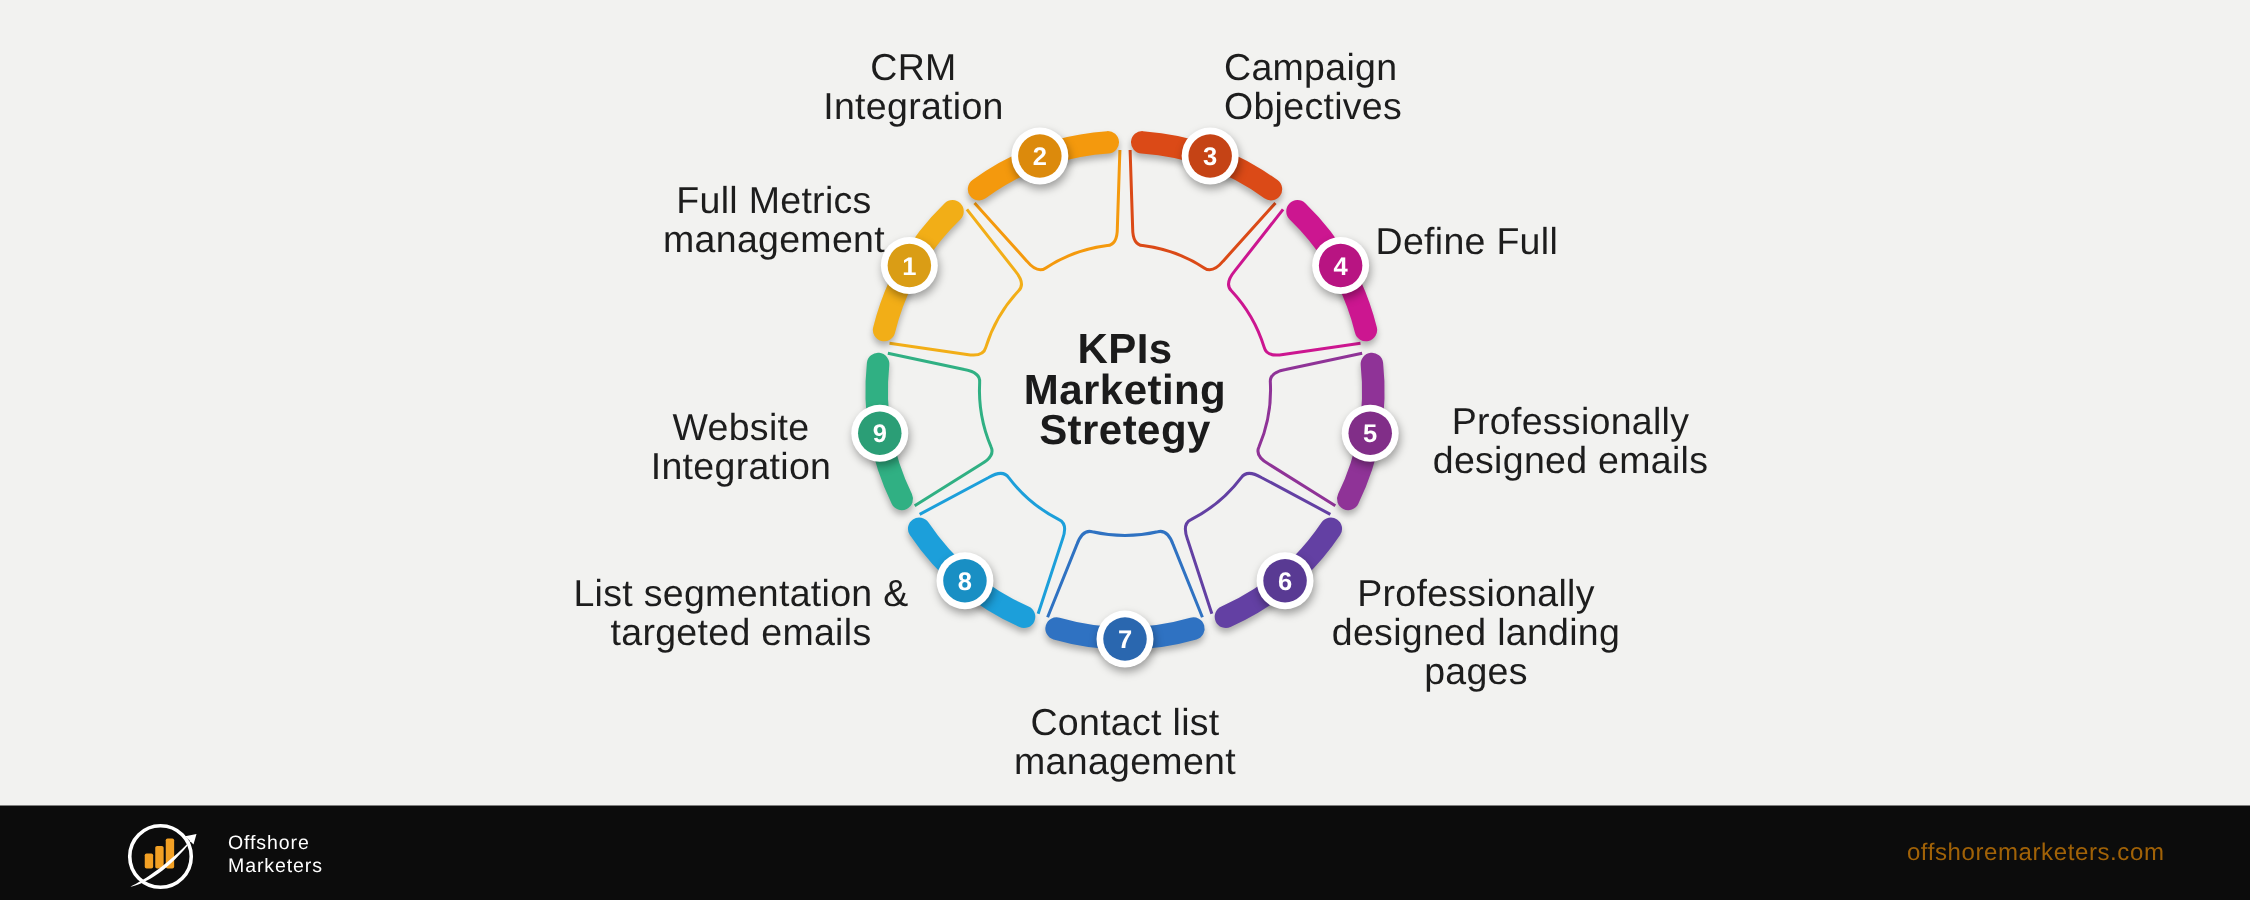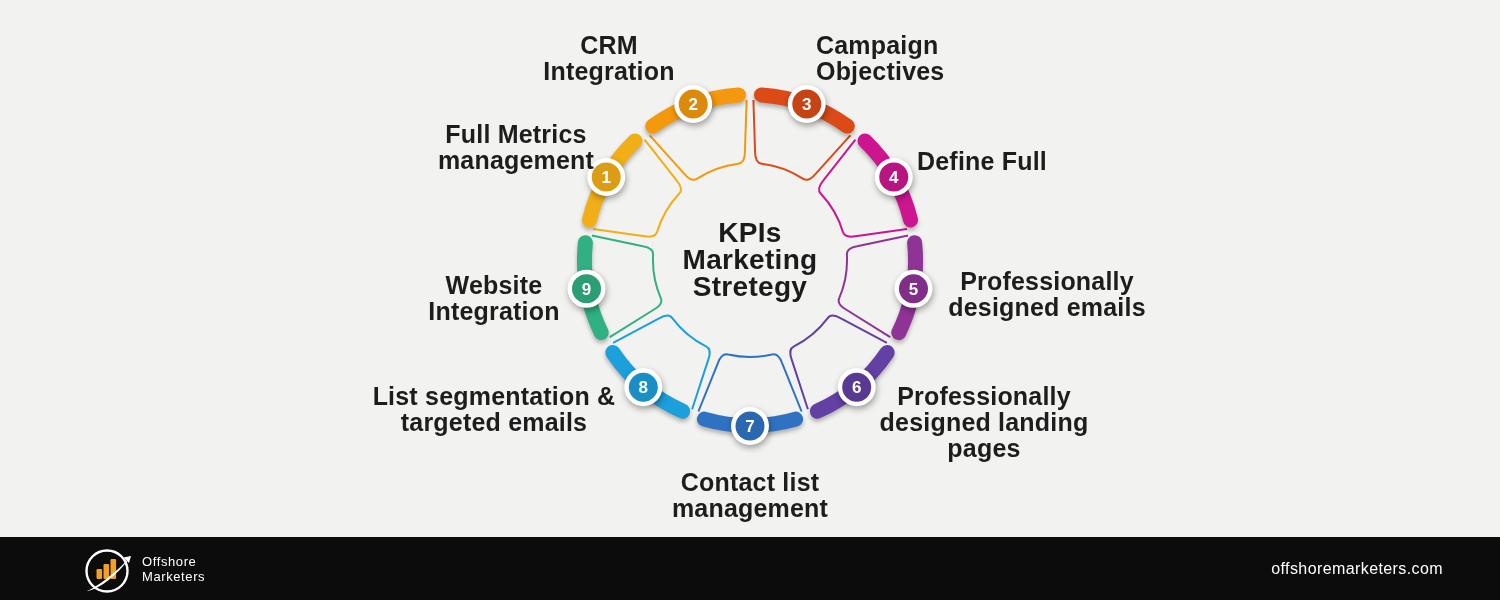--- a/index.html
+++ b/index.html
@@ -13,21 +13,21 @@
   #wheel-svg{position:absolute;left:0;top:0;}
   .seg-arc{fill:none;stroke-width:15;stroke-linecap:round;
            filter:drop-shadow(0px 3px 2px rgba(0,0,0,0.28));}
   .seg-petal{fill:none;stroke-width:2;stroke-linejoin:round;}
   .badge{filter:drop-shadow(1px 3px 3px rgba(0,0,0,0.35));}
   .badge-num{font-family:"Liberation Sans", sans-serif;font-weight:700;
              font-size:17px;fill:#ffffff;}
   .seg-label{
     position:absolute;
     color:#1d1d1d;
-    font-weight:700;
+    font-weight:400;
     font-size:25px;
     line-height:26px;
     white-space:pre-line;
     letter-spacing:0.2px;
   }
   .align-center{text-align:center;transform:translateX(-50%);}
   .align-left{text-align:left;}
   .center-title{
     position:absolute;left:750px;top:219px;
     transform:translateX(-50%);
@@ -40,24 +40,24 @@
     letter-spacing:0.3px;
   }
   .footer{
     position:absolute;left:0;bottom:0;
     width:1500px;height:63px;
     display:flex;align-items:center;
     justify-content:space-between;
     box-sizing:border-box;
     padding:0 57px 0 80px;
   }
-  .brand{display:flex;align-items:center;}
+  .brand{display:flex;align-items:center;gap:10px;}
   .brand-text{color:#ffffff;font-size:13px;line-height:15px;
               letter-spacing:0.6px;font-weight:400;white-space:pre-line;}
-  .site-text{color:#ffffff;font-size:16px;letter-spacing:0.4px;font-weight:400;}
+  .site-text{color:#a16207;font-size:16px;letter-spacing:0.4px;font-weight:400;}
 </style>
 </head>
 <body>
 
 <div class="canvas" style="background: rgb(242, 242, 240);">
 
   <svg id="wheel-svg" width="1500" height="600" viewBox="0 0 1500 600">
       <path d="M 593.0 228.9 L 644.6 236.3 Q 655.5 238.2 657.2 231.6 A 97 97 0 0 1 679.1 193.8 Q 683.8 189.1 676.8 180.6 L 644.6 139.6" class="seg-petal" stroke="#F2AE17"></path>
       <path d="M 589.4 220.0 A 165.5 165.5 0 0 1 635.0 140.9" class="seg-arc" stroke="#F2AE17"></path>
       <g class="badge">

